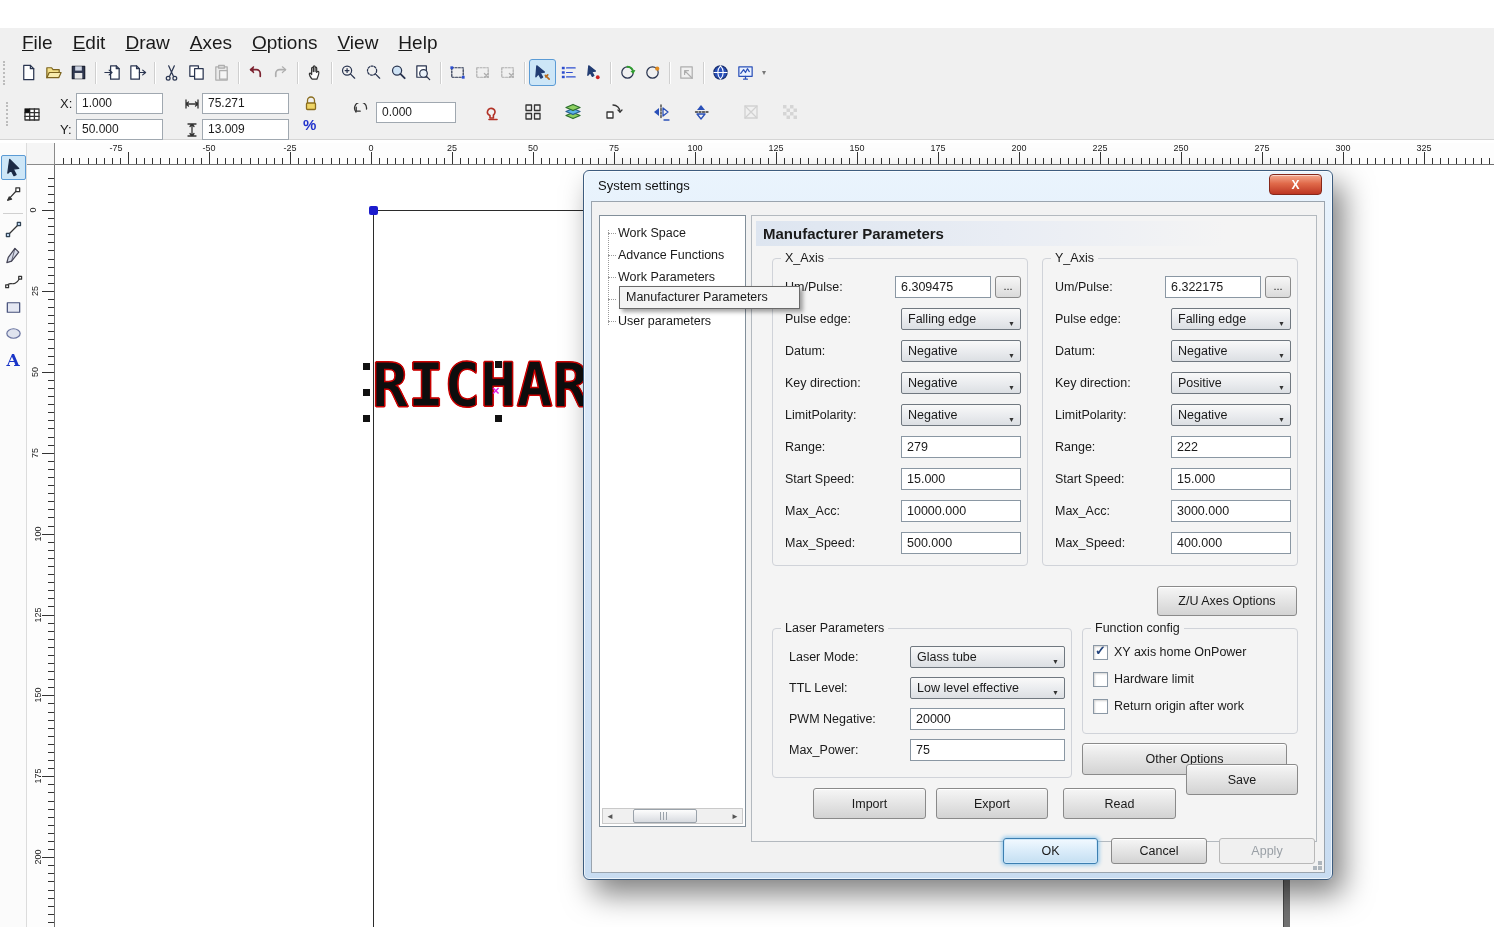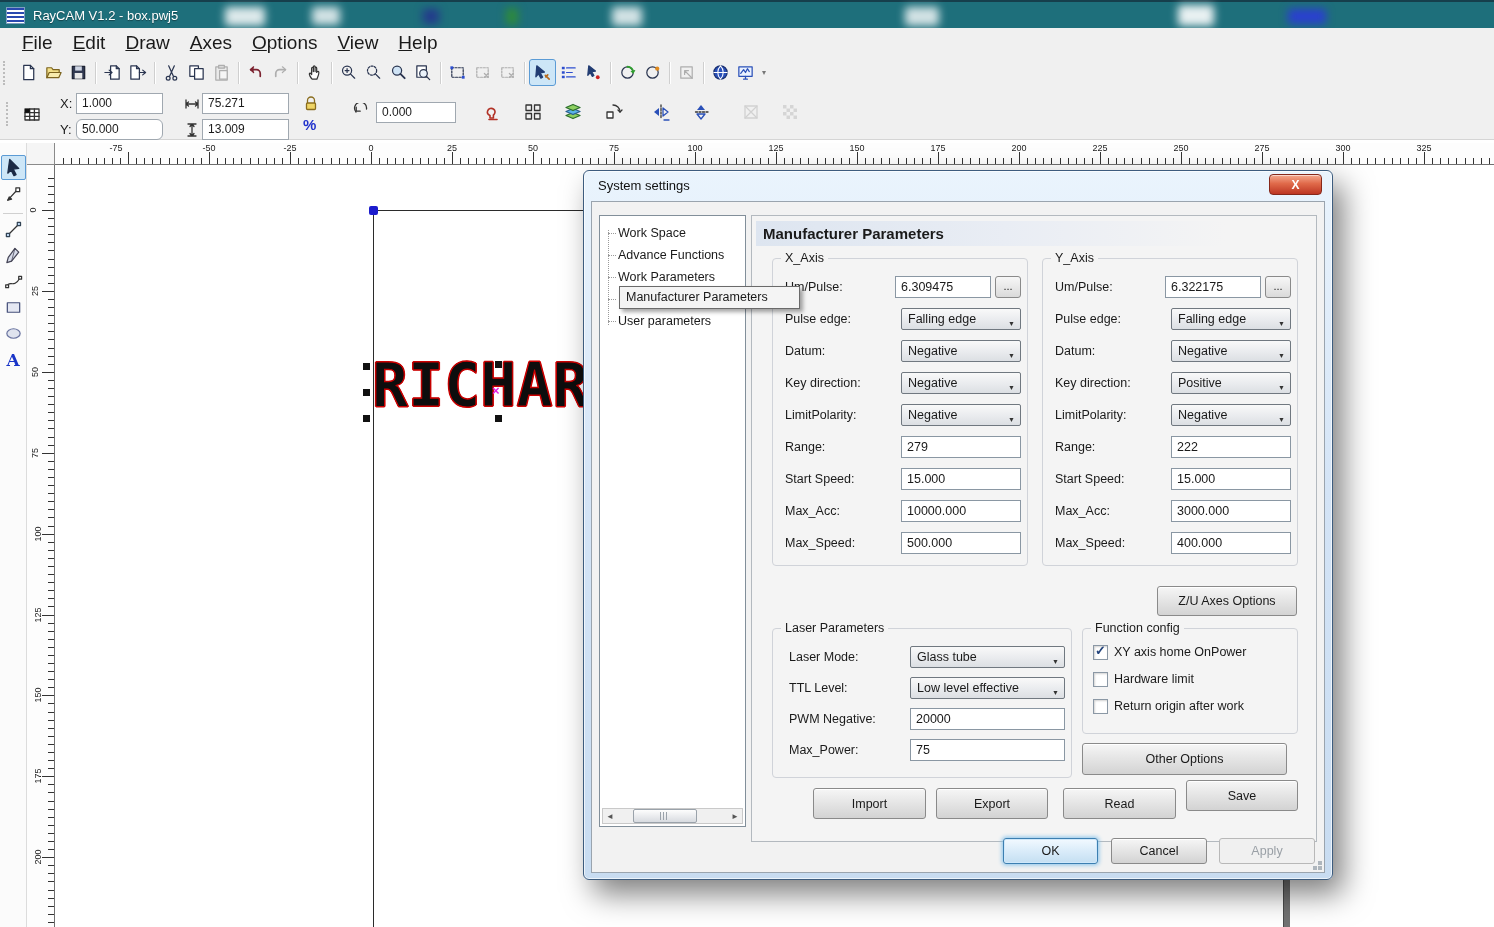--- a/index.html
+++ b/index.html
@@ -134,32 +134,20 @@
        box-shadow:inset 0 1px 0 #fff;position:absolute;}
   .btn.default{border:1px solid #3c7fb1;box-shadow:0 0 4px 1px #86c2ea,inset 0 0 0 1px #cfe8fa;
        background:linear-gradient(#f2f9ff,#dcedfa 45%,#c4dff2);}
   .btn.disabled{color:#9aa0a6;background:#f0f0f0;border-color:#b8b8b8;box-shadow:none;}
 </style>
 </head>
 <body>
 
 <div id="app">
 
-  <div class="titlebar">
-    <div class="app-icon"></div>
-    <div class="title-text">RayCAM V1.2 - box.pwj5</div>
-    <div class="blob" style="left:225px;top:5px;width:40px;height:19px;background:rgba(255,255,255,.85);"></div>
-    <div class="blob" style="left:312px;top:5px;width:28px;height:18px;background:rgba(255,255,255,.8);"></div>
-    <div class="blob" style="left:423px;top:7px;width:16px;height:15px;background:#233a8c;"></div>
-    <div class="blob" style="left:506px;top:6px;width:12px;height:17px;background:#2e8b3a;"></div>
-    <div class="blob" style="left:612px;top:5px;width:30px;height:19px;background:rgba(255,255,255,.8);"></div>
-    <div class="blob" style="left:905px;top:5px;width:34px;height:19px;background:rgba(255,255,255,.8);"></div>
-    <div class="blob" style="left:1178px;top:3px;width:36px;height:21px;background:rgba(255,255,255,.9);"></div>
-    <div class="blob" style="left:1288px;top:7px;width:38px;height:15px;background:#2a3fd0;"></div>
-  </div>
 
   <div class="menubar">
     <span class="menu-item">File</span>
     <span class="menu-item">Edit</span>
     <span class="menu-item">Draw</span>
     <span class="menu-item">Axes</span>
     <span class="menu-item">Options</span>
     <span class="menu-item">View</span>
     <span class="menu-item">Help</span>
   </div>
@@ -353,21 +341,21 @@
   <div class="toolbar2">
     <div class="grip" style="position:absolute;left:3px;top:14px;"></div>
     <div class="t2icon" style="left:22px;top:16px;"><svg width="20" height="20" viewBox="0 0 20 20">
           <rect x="3" y="5" width="14" height="11" fill="#fff" stroke="#333"></rect>
           <path d="M3 8.7h14M3 12.4h14M7.7 5v11M12.4 5v11" stroke="#333"></path>
           <rect x="3" y="5" width="4.7" height="3.7" fill="#111" stroke="none"></rect>
         </svg></div>
     <span class="t2label" style="left:60px;top:8px;">X:</span>
     <div class="tbinput" style="left:76px;top:5px;">1.000</div>
     <span class="t2label" style="left:60px;top:34px;">Y:</span>
-    <div class="tbinput" style="left:76px;top:31px;border-radius:6px;">50.000</div>
+    <div class="tbinput" style="left:76px;top:31px;">50.000</div>
     <div class="t2icon" style="left:182px;top:6px;"><svg width="20" height="20" viewBox="0 0 20 20">
           <path d="M4 6v8M16 6v8M4 10h12M6.5 8L4 10l2.5 2M13.5 8L16 10l-2.5 2" stroke="#333"></path>
         </svg></div>
     <div class="tbinput" style="left:202px;top:5px;">75.271</div>
     <div class="t2icon" style="left:182px;top:32px;"><svg width="20" height="20" viewBox="0 0 20 20">
           <path d="M6 4h8M6 16h8M10 4v12M8 6.5L10 4l2 2.5M8 13.5L10 16l2-2.5" stroke="#333"></path>
         </svg></div>
     <div class="tbinput" style="left:202px;top:31px;">13.009</div>
     <div class="t2icon" style="left:301px;top:5px;"><svg width="20" height="20" viewBox="0 0 20 20">
           <path d="M6.5 10V7.5a3.5 3.5 0 017 0V10" stroke="#8a6d1e"></path>
@@ -948,21 +936,21 @@
                 <span class="checkbox"></span>
                 <span>Return origin after work</span>
               </div>
           </div>
         </div>
         <div class="btn" style="left:330px;top:527px;width:205px;height:32px;">Other Options</div>
 
         <div class="btn" style="left:61px;top:572px;width:113px;height:31px;">Import</div>
         <div class="btn" style="left:184px;top:572px;width:112px;height:31px;">Export</div>
         <div class="btn" style="left:311px;top:572px;width:113px;height:31px;">Read</div>
-        <div class="btn" style="left:434px;top:564px;width:112px;height:31px;">Save</div>
+        <div class="btn" style="left:434px;top:548px;width:112px;height:31px;">Save</div>
       </div>
 
       <div class="btn default" style="left:411px;top:636px;width:95px;height:26px;">OK</div>
       <div class="btn" style="left:519px;top:636px;width:96px;height:26px;">Cancel</div>
       <div class="btn disabled" style="left:627px;top:636px;width:96px;height:26px;">Apply</div>
       <div class="grip-dots"></div>
     </div>
   </div>
 
 </div>

